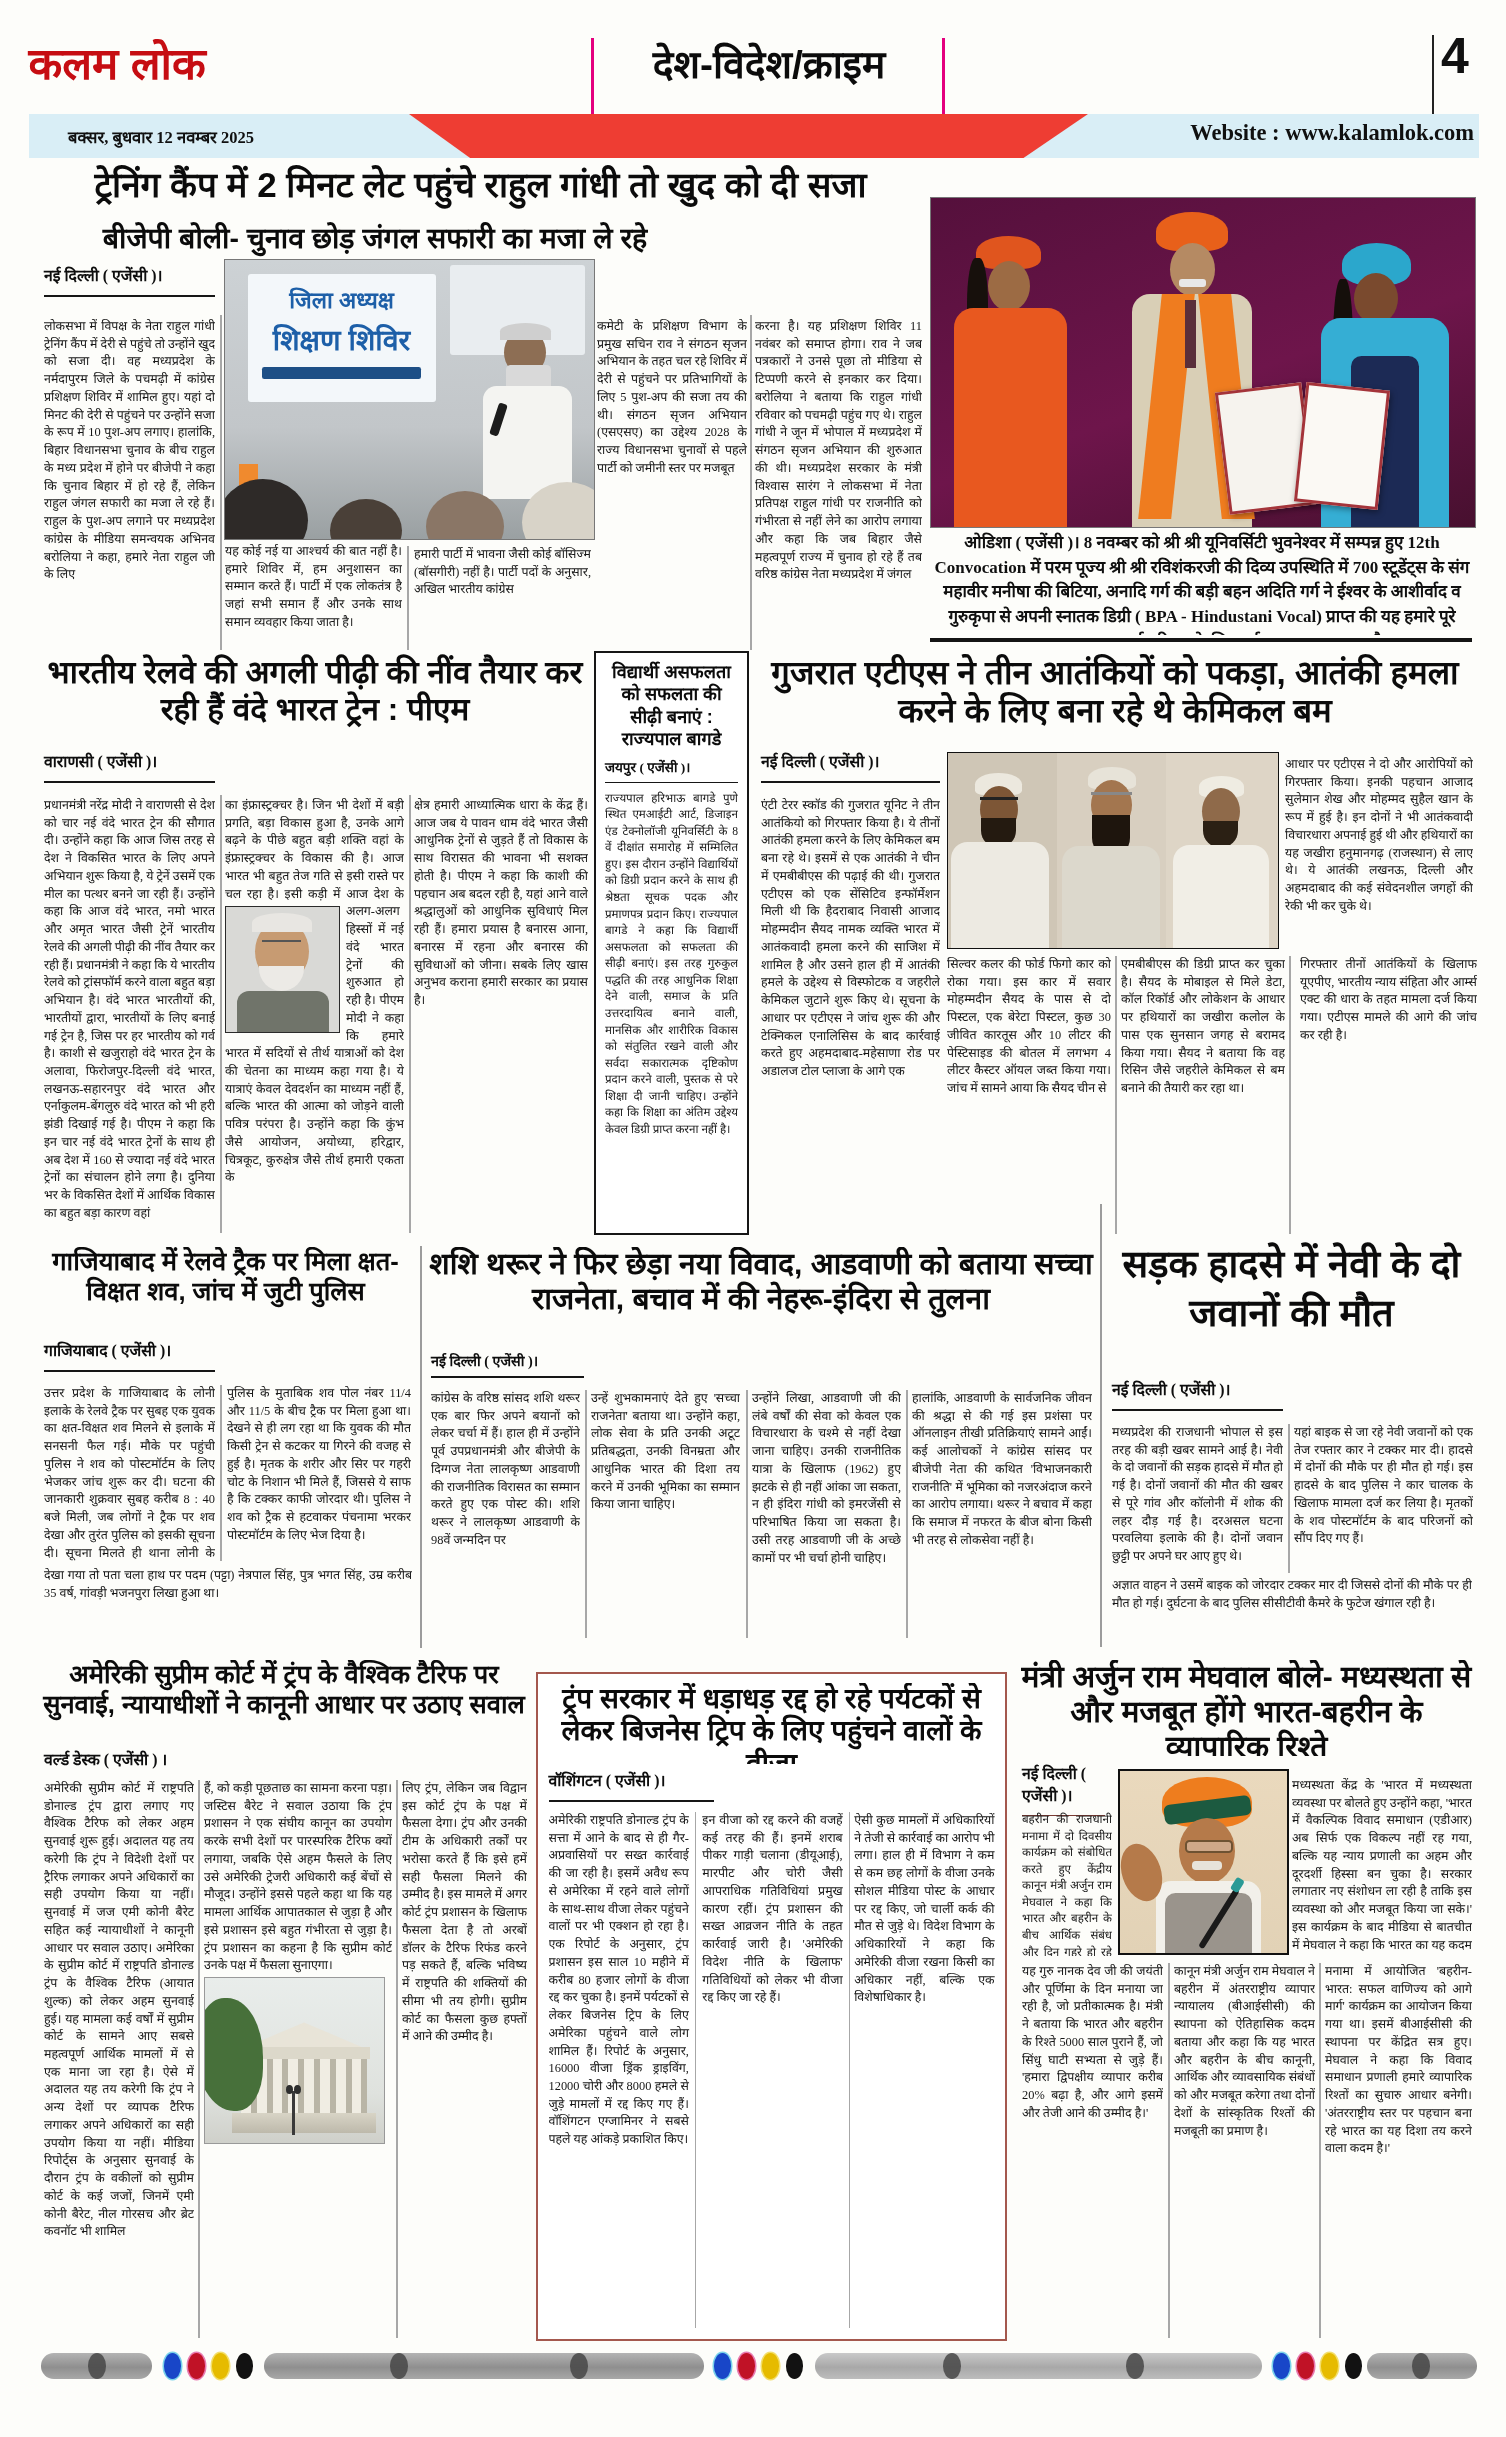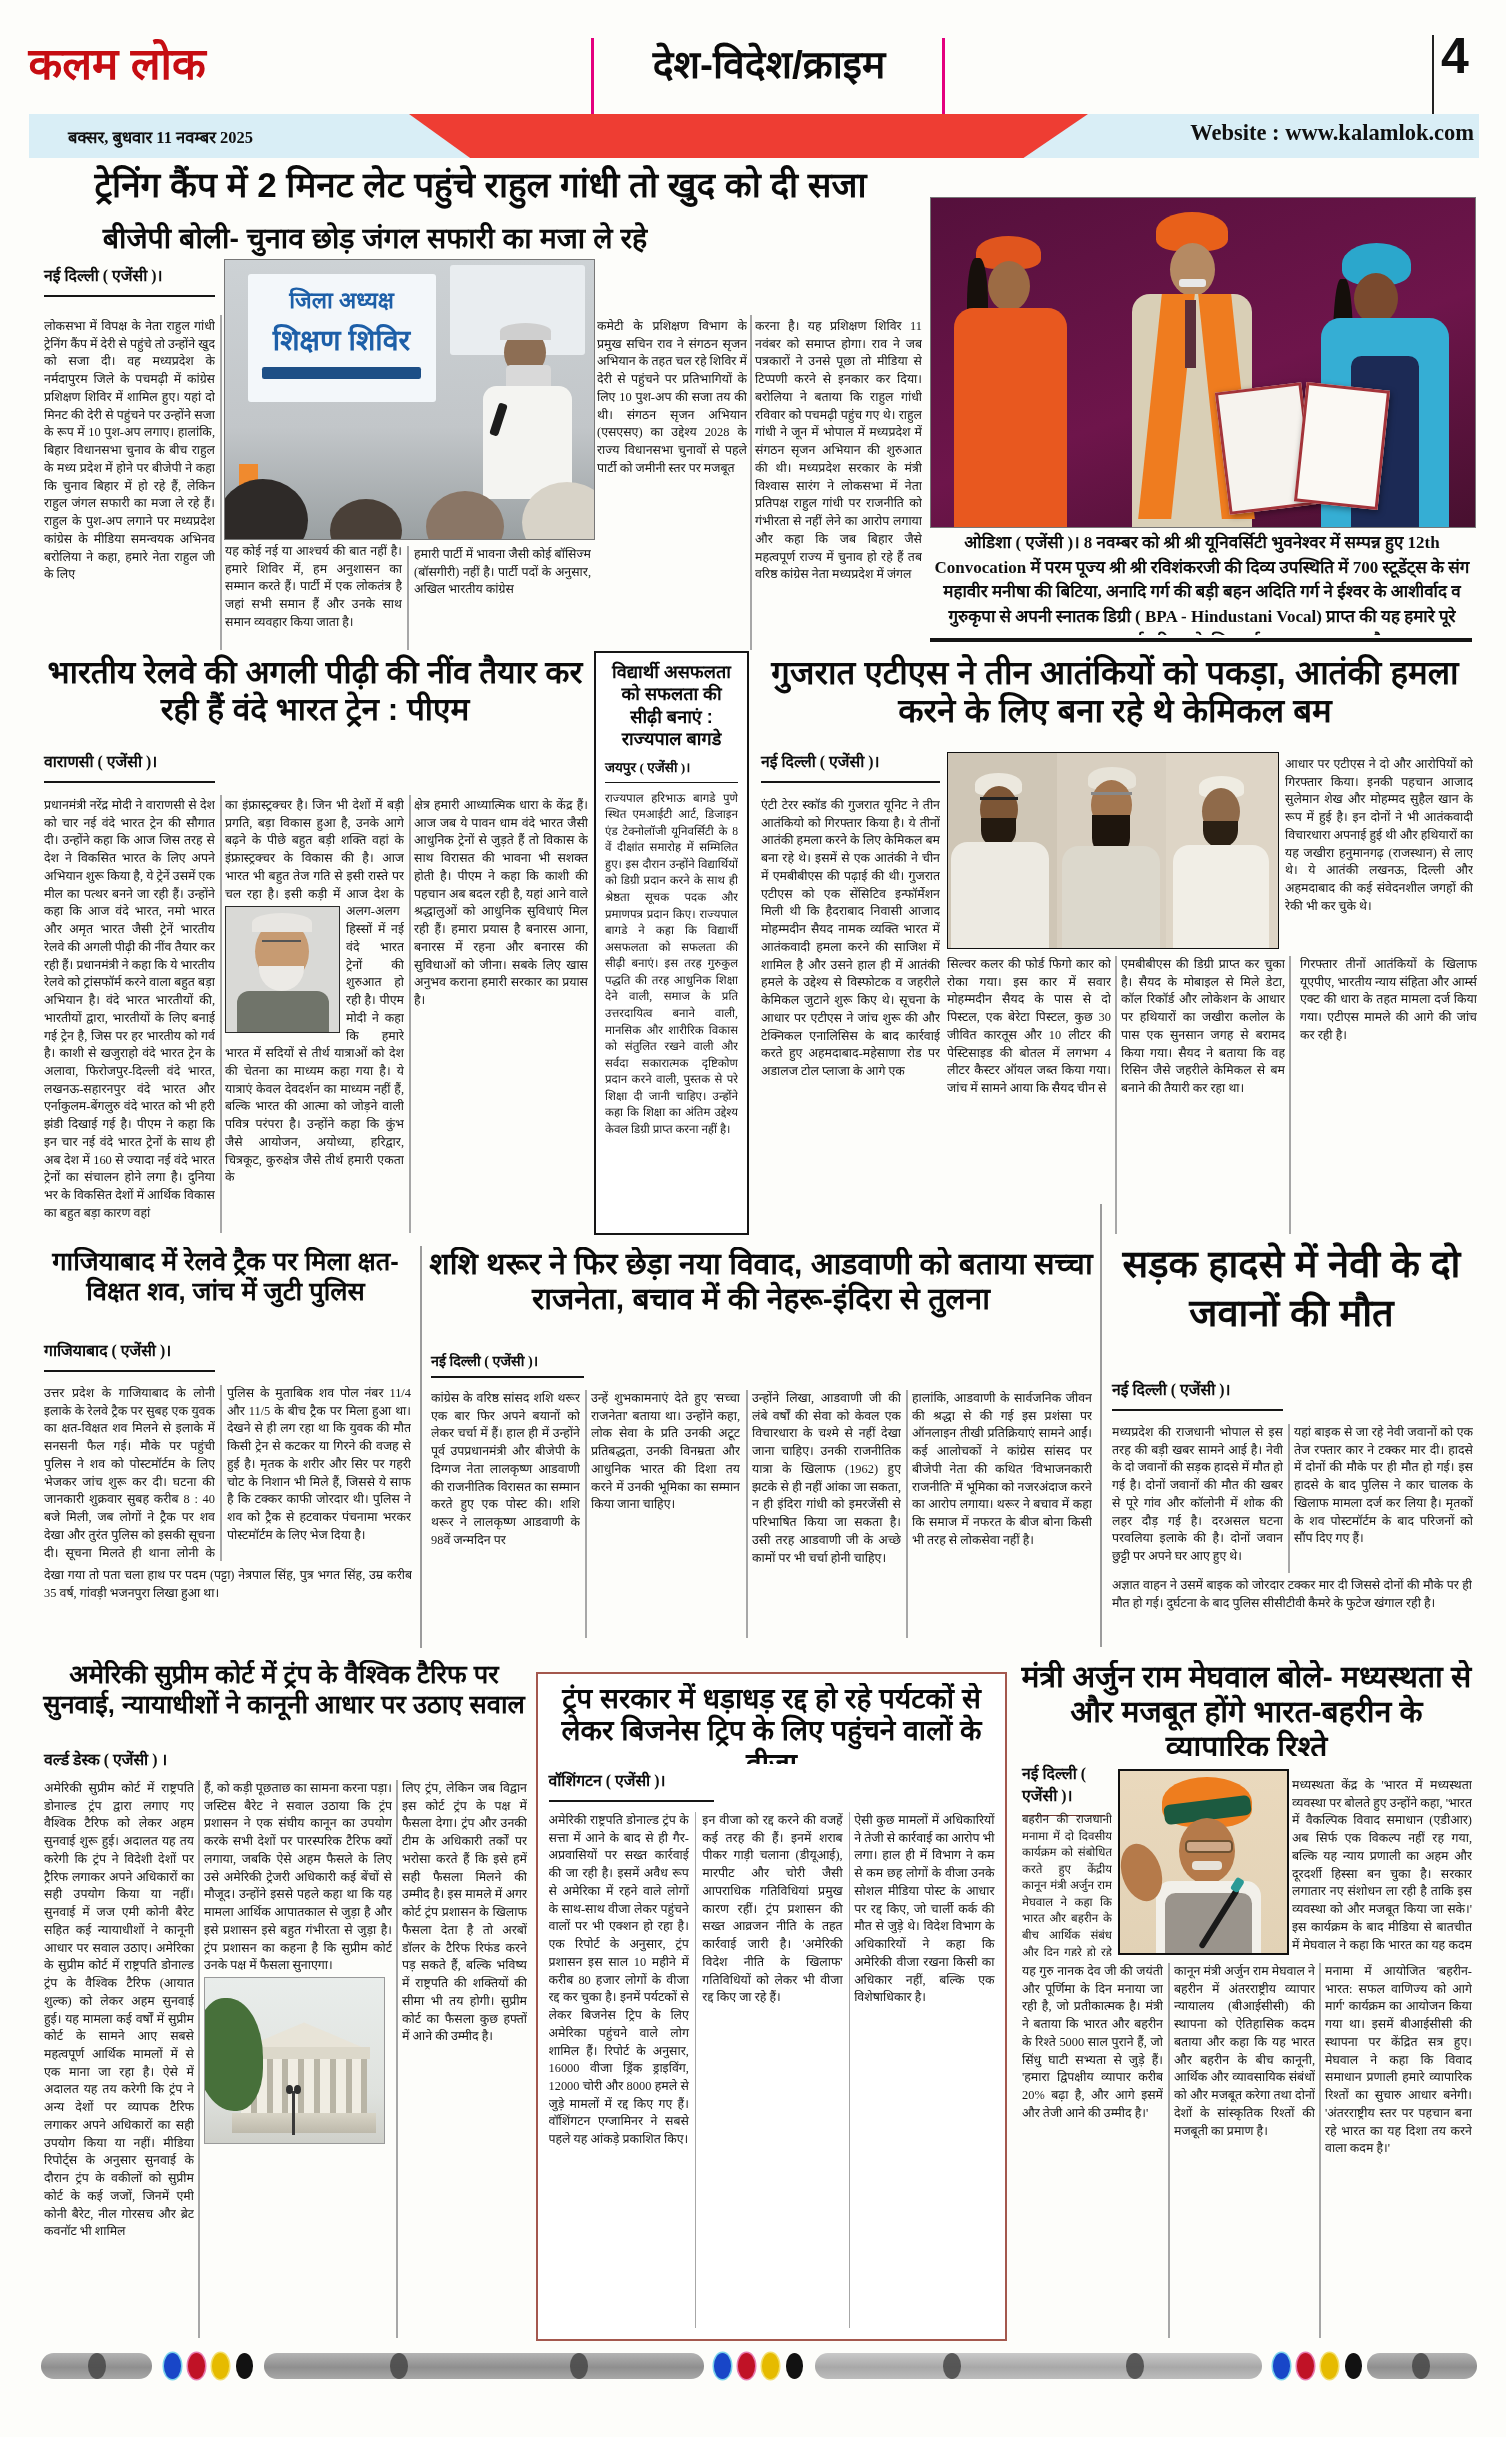--- a/index.html
+++ b/index.html
@@ -31,21 +31,21 @@
 
   <div class="abs" style="left:591px;top:38px;width:3px;height:86px;background:#e4007e;"></div>
   <div class="abs hl" style="left:597px;top:42px;width:344px;font-size:39px;">देश-विदेश/क्राइम</div>
   <div class="abs" style="left:942px;top:38px;width:3px;height:86px;background:#e4007e;"></div>
 
   <div class="abs" style="left:1432px;top:35px;width:1.5px;height:84px;background:#222;"></div>
   <div class="abs" style="left:1441px;top:27px;width:53px;font-family:'Liberation Sans',sans-serif;font-weight:bold;font-size:50px;color:#111;">4</div>
 
   <div class="abs" style="left:28.5px;top:114px;width:1450px;height:44px;background:#d9eef6;"></div>
   <div class="abs" style="left:409px;top:114px;width:679px;height:44px;background:#ee3d33;clip-path:polygon(0 0,100% 0,90.5% 100%,9% 100%);"></div>
-  <div class="abs" style="left:68px;top:125px;width:300px;font-weight:bold;font-size:16.5px;color:#101010;">बक्सर, बुधवार 11 नवम्बर 2025</div>
+  <div class="abs" style="left:68px;top:125px;width:300px;font-weight:bold;font-size:16.5px;color:#101010;">बक्सर, बुधवार 12 नवम्बर 2025</div>
   <div class="abs" style="left:1159px;top:120px;width:315px;font-weight:bold;font-size:22.5px;color:#101010;text-align:right;">Website : www.kalamlok.com</div>
 
   <div class="abs hl" style="left:38px;top:165px;width:885px;height:54px;font-size:35px;">ट्रेनिंग कैंप में 2 मिनट लेट पहुंचे राहुल गांधी तो खुद को दी सजा</div>
   <div class="abs hl" style="left:75px;top:222px;width:600px;height:42px;font-size:28.5px;">बीजेपी बोली- चुनाव छोड़ जंगल सफारी का मजा ले रहे</div>
 
   <div class="abs" style="left:44px;top:264px;width:171px;">
     <div class="byl">नई दिल्ली ( एजेंसी )।</div>
   </div>
 
   <div class="abs bt" style="left:44px;top:318px;width:171px;height:330px;">लोकसभा में विपक्ष के नेता राहुल गांधी ट्रेनिंग कैंप में देरी से पहुंचे तो उन्होंने खुद को सजा दी। वह मध्यप्रदेश के नर्मदापुरम जिले के पचमढ़ी में कांग्रेस प्रशिक्षण शिविर में शामिल हुए। यहां दो मिनट की देरी से पहुंचने पर उन्होंने सजा के रूप में 10 पुश-अप लगाए। हालांकि, बिहार विधानसभा चुनाव के बीच राहुल के मध्य प्रदेश में होने पर बीजेपी ने कहा कि चुनाव बिहार में हो रहे हैं, लेकिन राहुल जंगल सफारी का मजा ले रहे हैं। राहुल के पुश-अप लगाने पर मध्यप्रदेश कांग्रेस के मीडिया समन्वयक अभिनव बरोलिया ने कहा, हमारे नेता राहुल जी के लिए</div>
@@ -70,21 +70,21 @@
     <div class="abs ellipse" style="left:105px;top:239px;width:72px;height:63px;background:#4a4038;"></div>
     <div class="abs ellipse" style="left:201px;top:231px;width:78px;height:71px;background:#8a7666;"></div>
     <div class="abs ellipse" style="left:297px;top:222px;width:90px;height:81px;background:#d8d3c8;"></div>
   </div>
 
   <div class="abs bt" style="left:225px;top:543px;width:177px;height:104px;">यह कोई नई या आश्चर्य की बात नहीं है। हमारे शिविर में, हम अनुशासन का सम्मान करते हैं। पार्टी में एक लोकतंत्र है जहां सभी समान हैं और उनके साथ समान व्यवहार किया जाता है।</div>
   <div class="abs vr" style="left:407px;top:546px;height:104px;"></div>
   <div class="abs bt" style="left:414px;top:546px;width:177px;height:104px;">हमारी पार्टी में भावना जैसी कोई बॉसिज्म (बॉसगीरी) नहीं है। पार्टी पदों के अनुसार, अखिल भारतीय कांग्रेस</div>
 
   <div class="abs vr" style="left:220px;top:315px;height:335px;"></div>
-  <div class="abs bt" style="left:597px;top:318px;width:150px;height:332px;">कमेटी के प्रशिक्षण विभाग के प्रमुख सचिन राव ने संगठन सृजन अभियान के तहत चल रहे शिविर में देरी से पहुंचने पर प्रतिभागियों के लिए 10 पुश-अप की सजा तय की थी। संगठन सृजन अभियान (एसएसए) का उद्देश्य 2028 के राज्य विधानसभा चुनावों से पहले पार्टी को जमीनी स्तर पर मजबूत</div>
+  <div class="abs bt" style="left:597px;top:318px;width:150px;height:332px;">कमेटी के प्रशिक्षण विभाग के प्रमुख सचिन राव ने संगठन सृजन अभियान के तहत चल रहे शिविर में देरी से पहुंचने पर प्रतिभागियों के लिए 5 पुश-अप की सजा तय की थी। संगठन सृजन अभियान (एसएसए) का उद्देश्य 2028 के राज्य विधानसभा चुनावों से पहले पार्टी को जमीनी स्तर पर मजबूत</div>
   <div class="abs vr" style="left:750px;top:315px;height:335px;"></div>
   <div class="abs bt" style="left:755px;top:318px;width:167px;height:332px;">करना है। यह प्रशिक्षण शिविर 11 नवंबर को समाप्त होगा। राव ने जब पत्रकारों ने उनसे पूछा तो मीडिया से टिप्पणी करने से इनकार कर दिया। बरोलिया ने बताया कि राहुल गांधी रविवार को पचमढ़ी पहुंच गए थे। राहुल गांधी ने जून में भोपाल में मध्यप्रदेश में संगठन सृजन अभियान की शुरुआत की थी। मध्यप्रदेश सरकार के मंत्री विश्वास सारंग ने लोकसभा में नेता प्रतिपक्ष राहुल गांधी पर राजनीति को गंभीरता से नहीं लेने का आरोप लगाया और कहा कि जब बिहार जैसे महत्वपूर्ण राज्य में चुनाव हो रहे हैं तब वरिष्ठ कांग्रेस नेता मध्यप्रदेश में जंगल</div>
 
   <div class="abs photo" style="left:930px;top:197px;width:544px;height:329px;background:linear-gradient(160deg,#55103c,#6e154b 55%,#47102f);">
 
     <div class="abs" style="left:45px;top:38px;width:65px;height:33px;background:#e0551e;border-radius:50% 50% 30% 30%;"></div>
     <div class="abs ellipse" style="left:57px;top:63px;width:42px;height:50px;background:#9c6b44;"></div>
     <div class="abs" style="left:36px;top:60px;width:21px;height:113px;background:#17100c;border-radius:40%;"></div>
     <div class="abs" style="left:22.5px;top:110px;width:113px;height:219px;background:#e8581f;border-radius:19.5px 19.5px 0 0;"></div>
 

